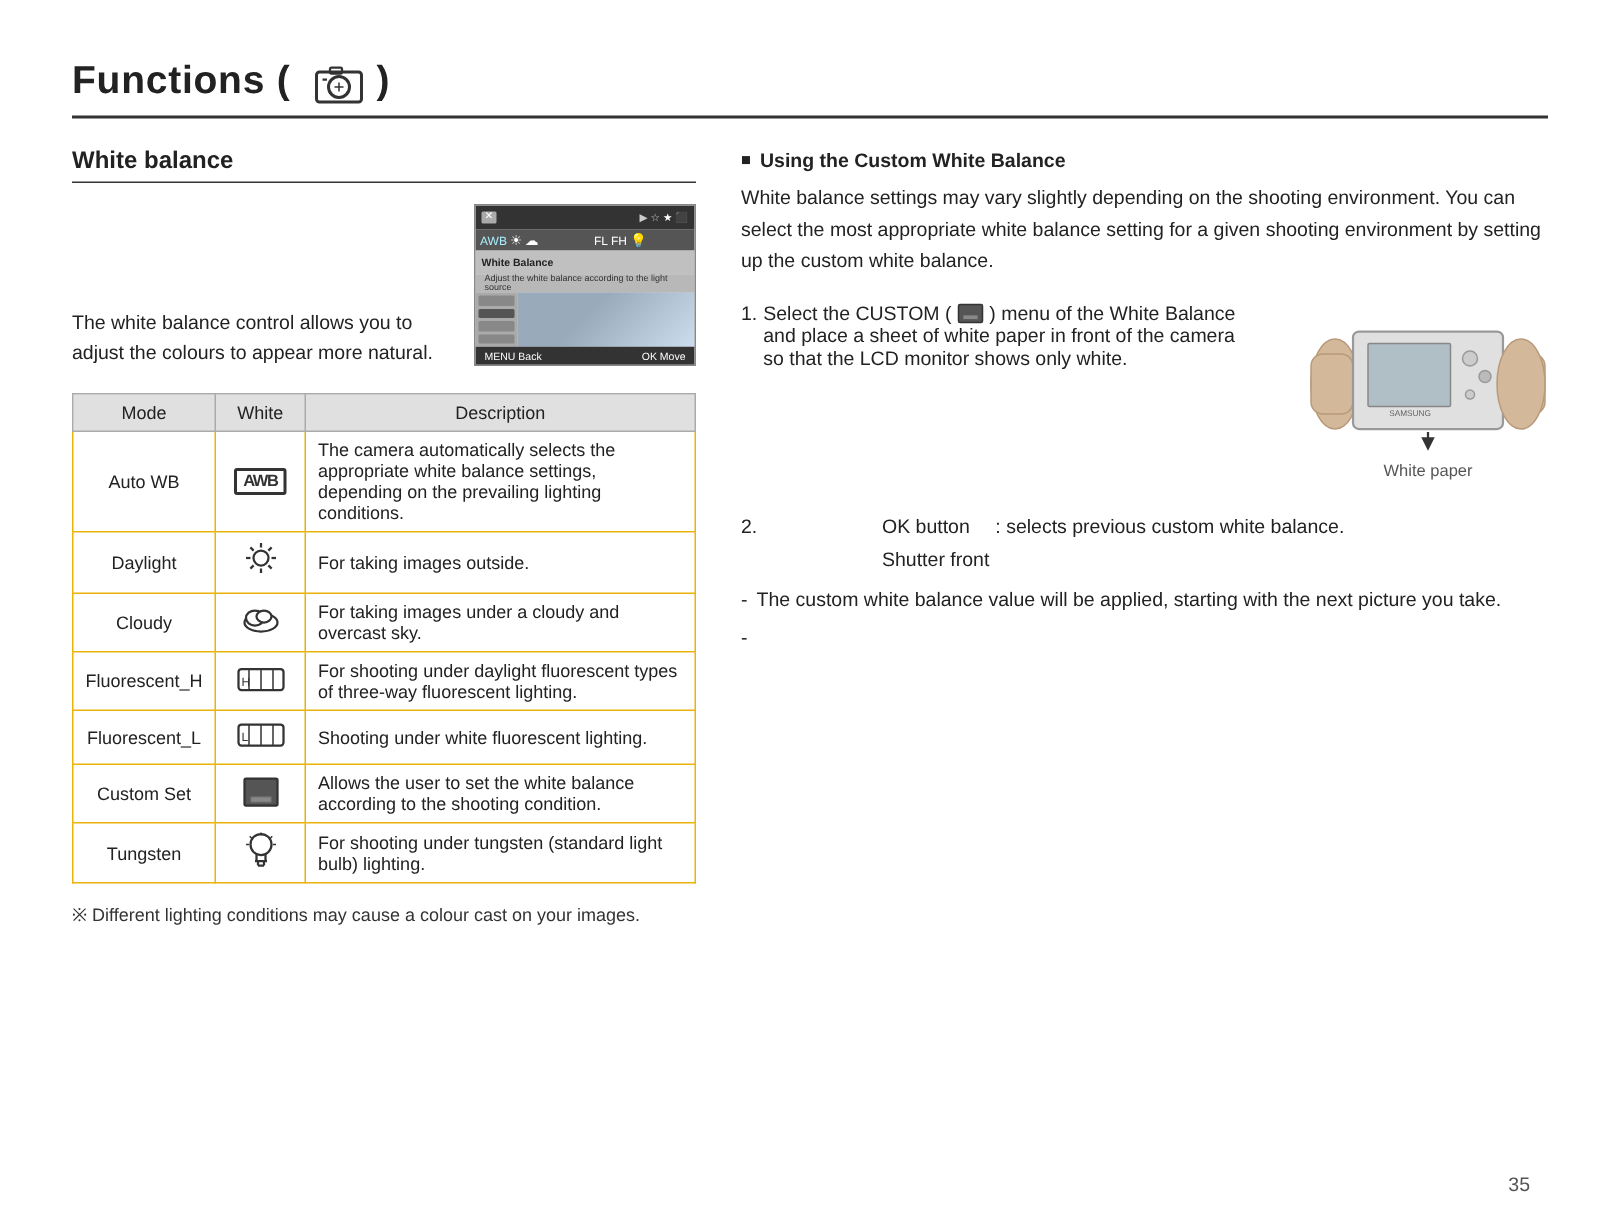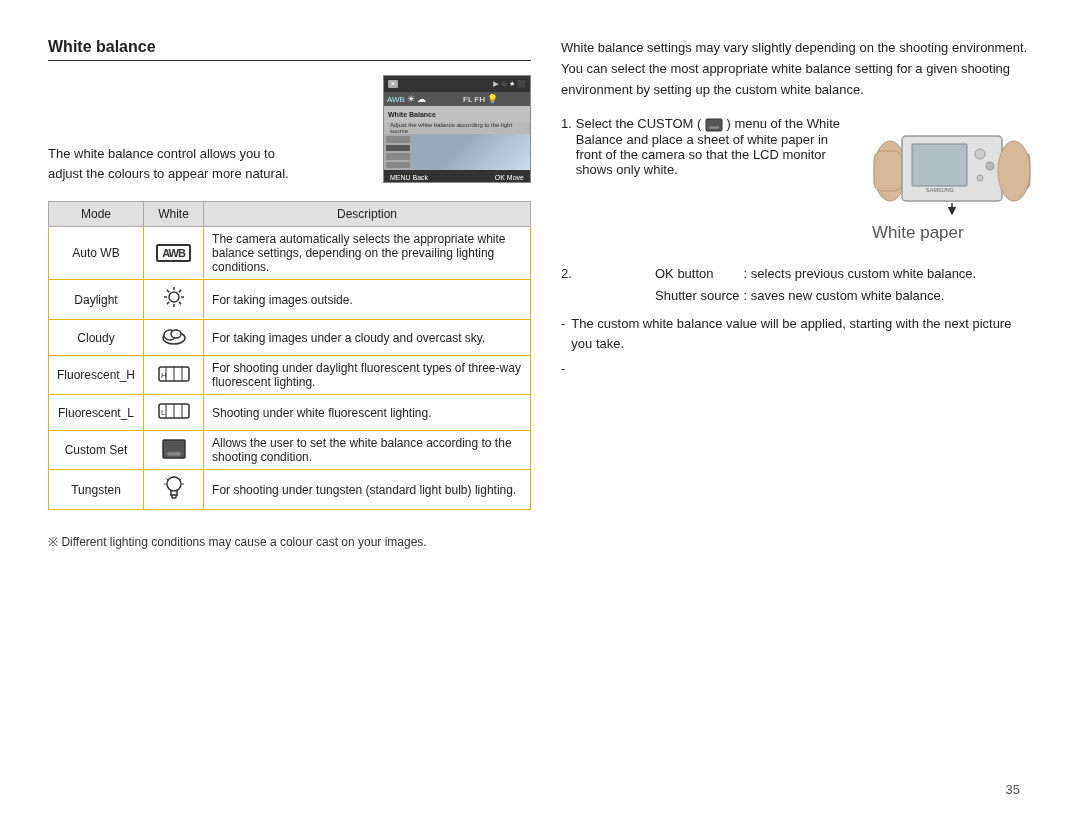--- a/index.html
+++ b/index.html
@@ -38,21 +38,21 @@
       margin-left: 8px;
       font-size: 22px;
     }
 
     
     .content {
       display: flex;
       gap: 30px;
     }
     .left-col {
-      width: 483px;
+      width: 416px;
       flex-shrink: 0;
     }
     .right-col {
       flex: 1;
     }
 
     
     .section-title {
       font-size: 16px;
       font-weight: bold;
@@ -173,21 +173,21 @@
     }
     .screen-mockup .bottom-bar span {
       font-size: 7px;
       color: #fff;
     }
 
     
     .wb-table {
       width: 100%;
       border-collapse: collapse;
-      margin-bottom: 23px;
+      margin-bottom: 12px;
       font-size: 12px;
     }
     .wb-table th {
       background: #e0e0e0;
       border: 1px solid #aaa;
       padding: 5px 8px;
       text-align: center;
       font-weight: normal;
       font-size: 12px;
     }
@@ -268,24 +268,24 @@
     }
 
     
     .camera-diagram {
       float: right;
       margin-left: 16px;
       margin-bottom: 10px;
       text-align: center;
     }
     .white-paper-label {
-      font-size: 17px;
+      font-size: 11px;
       color: #555;
       margin-top: 4px;
-      text-align: left;
+      text-align: center;
     }
     .bullet-list {
       font-size: 13px;
       line-height: 1.6;
       margin-top: 6px;
     }
     .bullet-item {
       display: flex;
       gap: 6px;
       margin-bottom: 4px;
@@ -301,20 +301,38 @@
       right: 60px;
       font-size: 13px;
       color: #555;
     }
   </style>
 </head>
 <body>
 
 <div class="page">
 
+  <div class="page-header">
+    <h1>
+      <span>Functions (</span>
+      <span class="camera-icon">
+        
+        <svg width="34" height="30" viewBox="0 0 34 30" style="vertical-align:middle;">
+          <rect x="2" y="7" width="30" height="20" rx="2" ry="2" fill="none" stroke="#333" stroke-width="2"></rect>
+          <circle cx="17" cy="17" r="7" fill="none" stroke="#333" stroke-width="2"></circle>
+          <rect x="11" y="4" width="8" height="4" rx="1" fill="none" stroke="#333" stroke-width="1.5"></rect>
+          <line x1="6" y1="12" x2="9" y2="12" stroke="#333" stroke-width="1.5"></line>
+
+          <line x1="14" y1="17" x2="20" y2="17" stroke="#333" stroke-width="1"></line>
+          <line x1="17" y1="14" x2="17" y2="20" stroke="#333" stroke-width="1"></line>
+        </svg>
+      </span>
+      <span>)</span>
+    </h1>
+  </div>
 
   <div class="content">
 
     <div class="left-col">
 
       <div class="section-title">White balance</div>
 
       <div class="intro-block">
         <div class="intro-text">
           The white balance control allows you to<br>adjust the colours to appear more natural.
@@ -480,20 +498,21 @@
             <td class="desc-col">For shooting under tungsten (standard light bulb) lighting.</td>
           </tr>
         </tbody>
       </table>
 
       <div class="footnote">※ Different lighting conditions may cause a colour cast on your images.</div>
     </div>
 
     <div class="right-col">
 
+      <div class="using-title">Using the Custom White Balance</div>
 
       <div class="right-intro">White balance settings may vary slightly depending on the shooting environment. You can select the most appropriate white balance setting for a given shooting environment by setting up the custom white balance.</div>
 
       <div style="display:flex; gap:16px; margin-bottom:10px;">
         <div style="flex:1;">
           <div class="step">
             <span class="step-num">1.</span>
             <div class="step-content">
               Select the CUSTOM (
               <svg width="18" height="14" viewBox="0 0 18 14" style="vertical-align:middle;">
@@ -537,22 +556,21 @@
           <div class="white-paper-label">White paper</div>
         </div>
       </div>
 
       <div style="margin-bottom: 6px;">
         <div style="display:grid; grid-template-columns: 90px auto 1fr; gap: 0 4px; font-size:13px; line-height:1.7;">
           <span>2.</span>
           <span>OK button</span>
           <span>: selects previous custom white balance.</span>
           <span></span>
-          <span>Shutter source</span>
-          <span>: saves new custom white balance.</span>
+          <span>Shutter front</span>
         </div>
       </div>
 
       <div class="bullet-list">
         <div class="bullet-item">
           <span class="bullet-dash">-</span>
           <span>The custom white balance value will be applied, starting with the next picture you take.</span>
         </div>
         <div class="bullet-item">
           <span class="bullet-dash">-</span>

